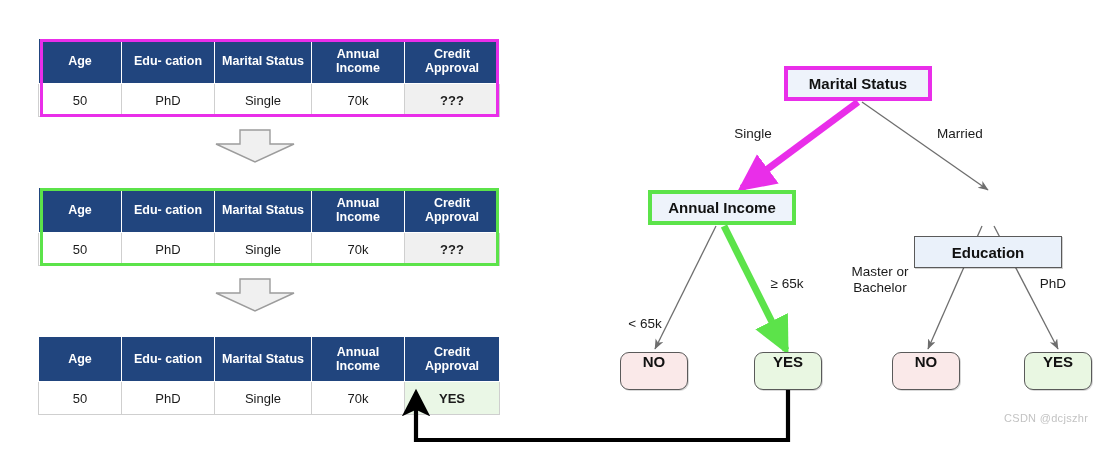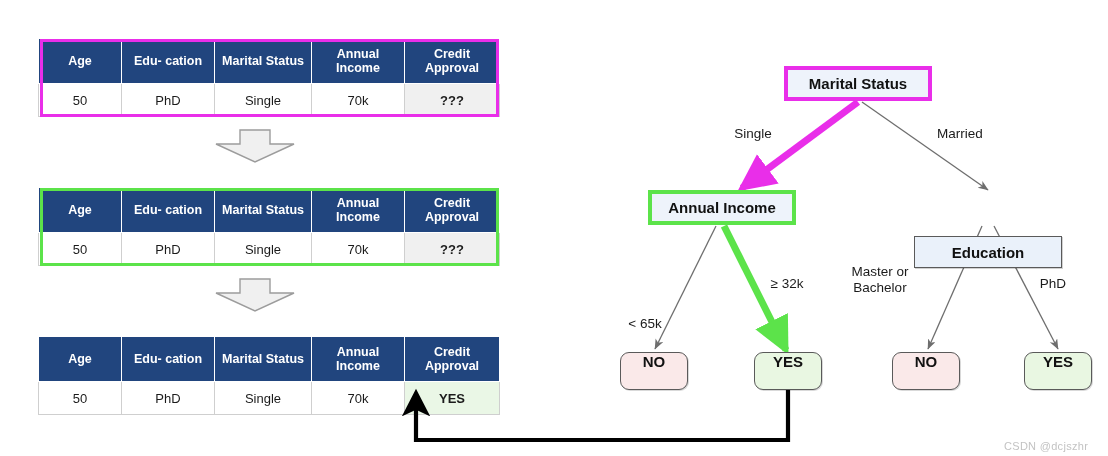--- a/index.html
+++ b/index.html
@@ -243,21 +243,21 @@
     <span>NO</span>
   </div>
   <div class="leaf yes" style="left:1024px; top:352px; width:68px; height:38px;">
     <span>YES</span>
   </div>
 
   <div class="edgelabel" style="left:718px; top:126px; width:70px;">Single</div>
   <div class="edgelabel" style="left:921px; top:126px; width:78px;">Married</div>
 
   <div class="edgelabel" style="left:612px; top:276px; width:66px;margin-top:40px;">&lt; 65k</div>
-  <div class="edgelabel" style="left:754px; top:276px; width:66px;">≥ 32k</div>
+  <div class="edgelabel" style="left:754px; top:276px; width:66px;">≥ 65k</div>
 
   <div class="edgelabel" style="left:826px; top:264px; width:108px;">Master or
 Bachelor</div>
   <div class="edgelabel" style="left:1022px; top:276px; width:62px;">PhD</div>
 
-  <div class="watermark" style="left:1004px; top:412px;margin-top:28px;">CSDN @dcjszhr</div>
+  <div class="watermark" style="left:1004px; top:412px;">CSDN @dcjszhr</div>
 
 </div>
 
 </body></html>

